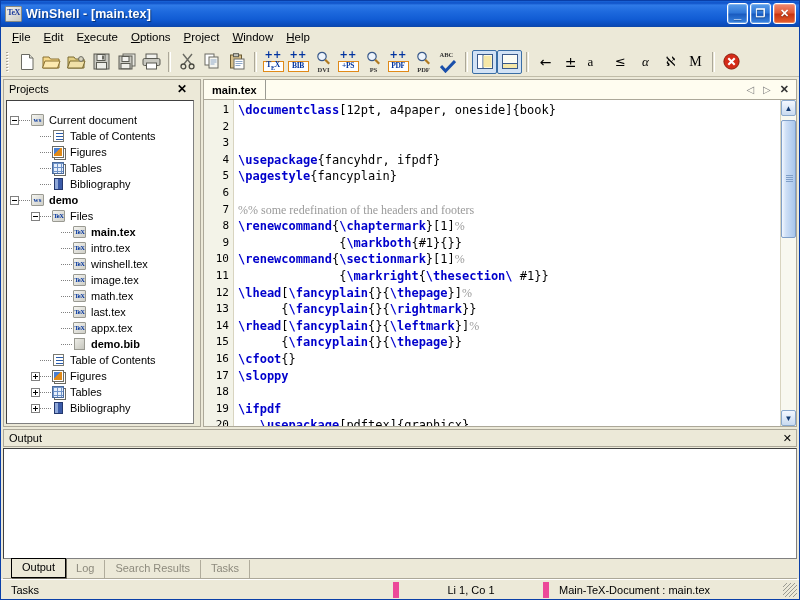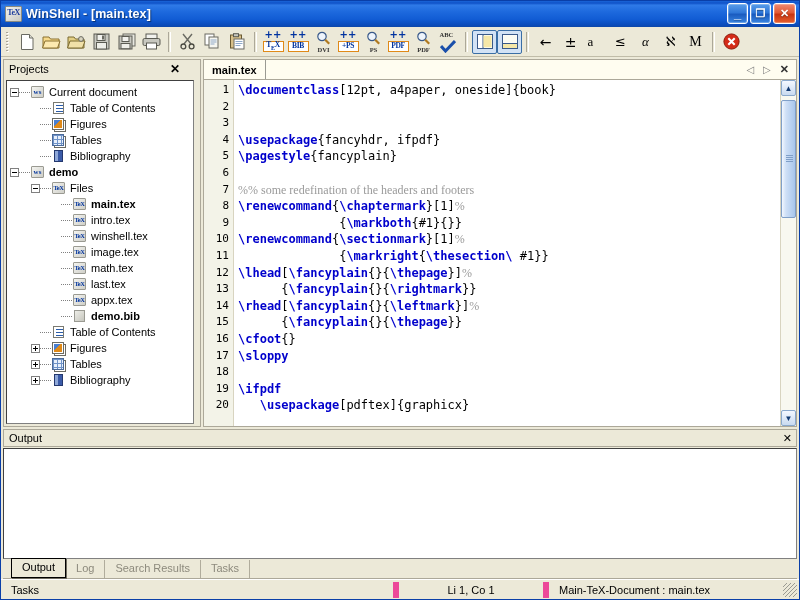--- a/index.html
+++ b/index.html
@@ -188,37 +188,37 @@
     width: 198px; flex: 0 0 198px;
     display: flex; flex-direction: column;
     margin-right: 2px;
   }
   .panel-caption {
     height: 18px; flex: 0 0 18px;
     background: #ece9d8;
     border: 1px solid #aca899;
     border-bottom: none;
     display: flex; align-items: center;
-    padding: 0 18px 0 5px;
+    padding: 0 11px 0 5px;
     font-size: 11px;
   }
   .panel-caption .cap-title { flex: 1 1 auto; }
   .panel-caption .cap-x {
     font-weight: bold; font-size: 12px;
     padding: 0 2px; line-height: 1;
     cursor: default;
   }
   .tree-box {
     flex: 1 1 auto;
     background: #ffffff;
     border: 1px solid #808080;
     border-top-color: #404040;
     border-left-color: #404040;
     margin: 1px 4px 0 0;
-    padding: 3px 0 0 3px;
+    padding: 11px 0 0 3px;
     overflow: hidden;
     position: relative;
   }
   .projects-outer {
     background: #ece9d8;
     border: 1px solid #aca899;
     border-top: none;
     flex: 1 1 auto;
     padding: 2px;
     display: flex; min-height: 0;
@@ -505,20 +505,29 @@
         </div>
       <div class="win-btn">
           <span>❒</span>
         </div>
       <div class="win-btn close">
           <span>✕</span>
         </div>
     </div>
   </div>
 
+  <div class="menubar">
+    <div class="menu-item"><u>F</u>ile</div>
+    <div class="menu-item"><u>E</u>dit</div>
+    <div class="menu-item">E<u>x</u>ecute</div>
+    <div class="menu-item"><u>O</u>ptions</div>
+    <div class="menu-item"><u>P</u>roject</div>
+    <div class="menu-item"><u>W</u>indow</div>
+    <div class="menu-item"><u>H</u>elp</div>
+  </div>
 
   <div class="toolbar">
     <div class="grip"></div>
 
     <div class="tb-btn">
       <span>
       <svg width="18" height="18" viewBox="0 0 18 18">
             <path d="M3.5 1.5h8l3.5 3.5v11.5h-11.5z" fill="#fff" stroke="#6a6a62"></path>
             <path d="M11.5 1.5v3.5h3.5" fill="#dcdcd2" stroke="#6a6a62"></path>
           </svg>

